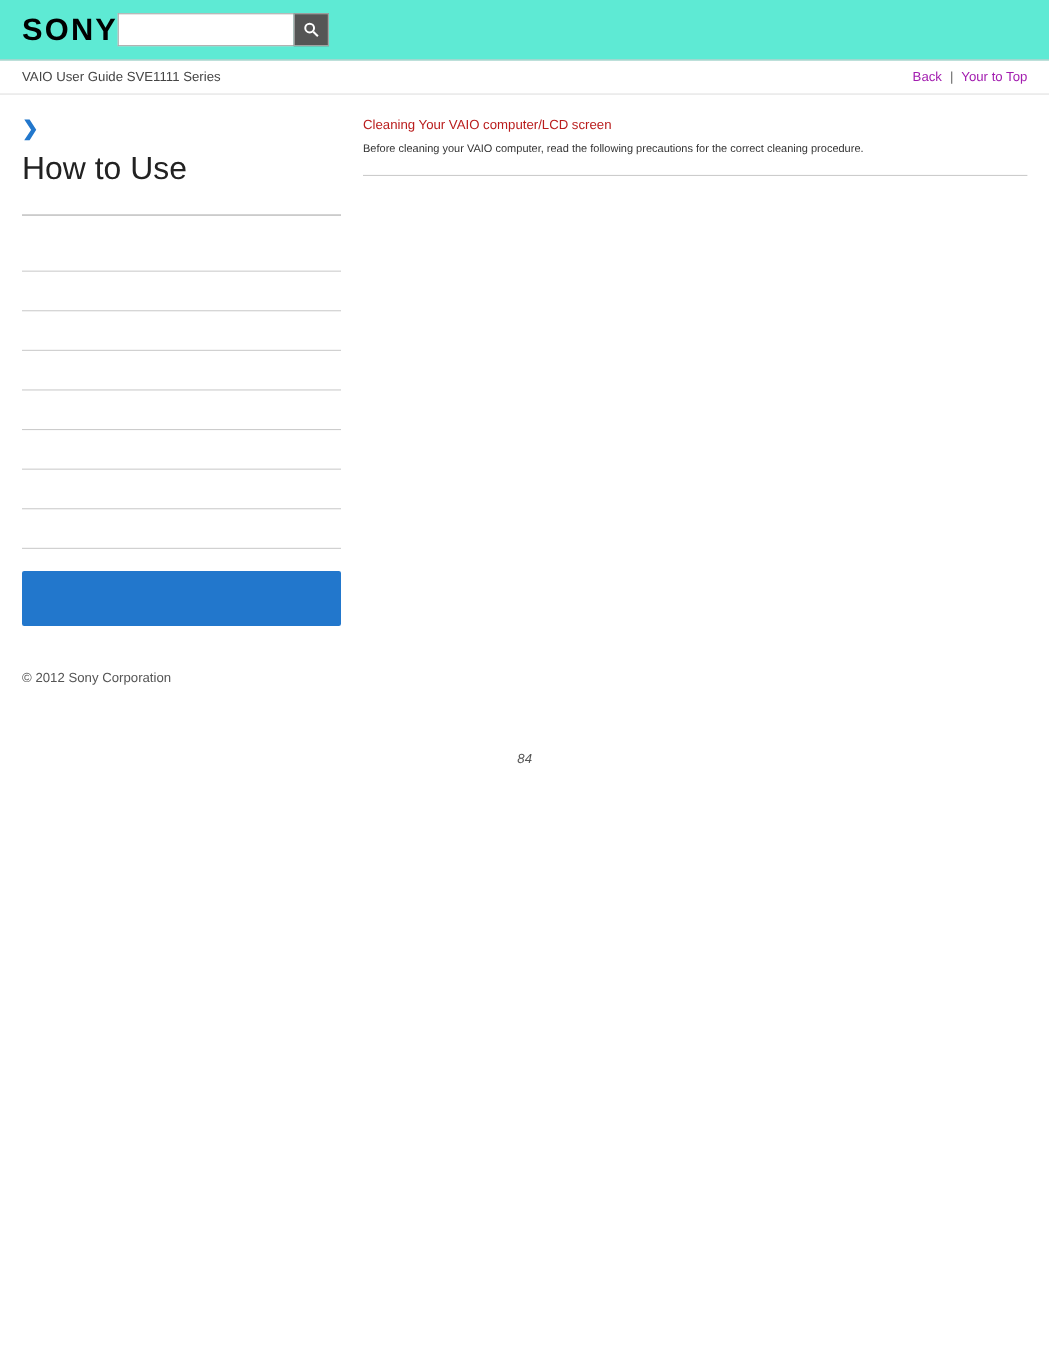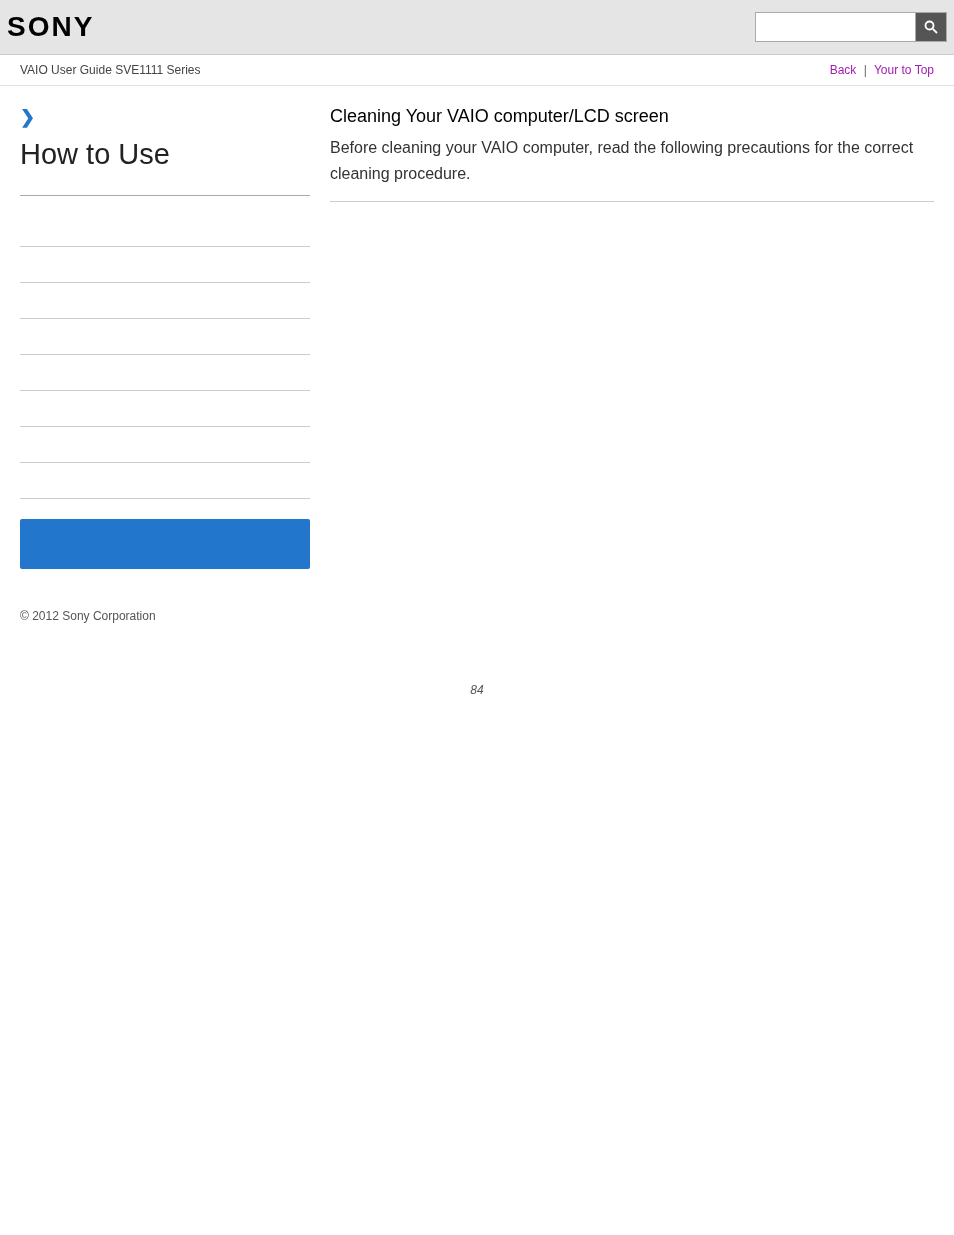--- a/index.html
+++ b/index.html
@@ -12,26 +12,25 @@
       font-family: Arial, Helvetica, sans-serif;
       background: #ffffff;
       color: #333333;
       font-size: 13px;
       width: 954px;
       min-height: 1235px;
     }
 
     
     .header {
-      background: #e5e5e5;
+      background: #5eead4;
       border-bottom: 1px solid #cccccc;
-      padding: 10px 7px;
+      padding: 10px 20px;
       display: flex;
       align-items: center;
-      justify-content: space-between;
       height: 55px;
     }
 
     .sony-logo {
       font-size: 28px;
       font-weight: bold;
       color: #000000;
       letter-spacing: 2px;
       font-family: 'Arial Black', Arial, sans-serif;
     }
@@ -147,29 +146,29 @@
       margin-top: 20px;
       border-radius: 2px;
     }
 
     
     .content-area {
       flex: 1;
     }
 
     .content-link-title {
-      color: #000000;
-      font-size: 18px;
+      color: #b91c1c;
+      font-size: 12px;
       text-decoration: none;
       display: block;
       margin-bottom: 8px;
     }
 
     .content-description {
-      font-size: 16px;
+      font-size: 10px;
       color: #333333;
       line-height: 1.6;
       border-bottom: 1px solid #cccccc;
       padding-bottom: 15px;
     }
 
     
     .footer {
       padding: 20px;
       font-size: 12px;

